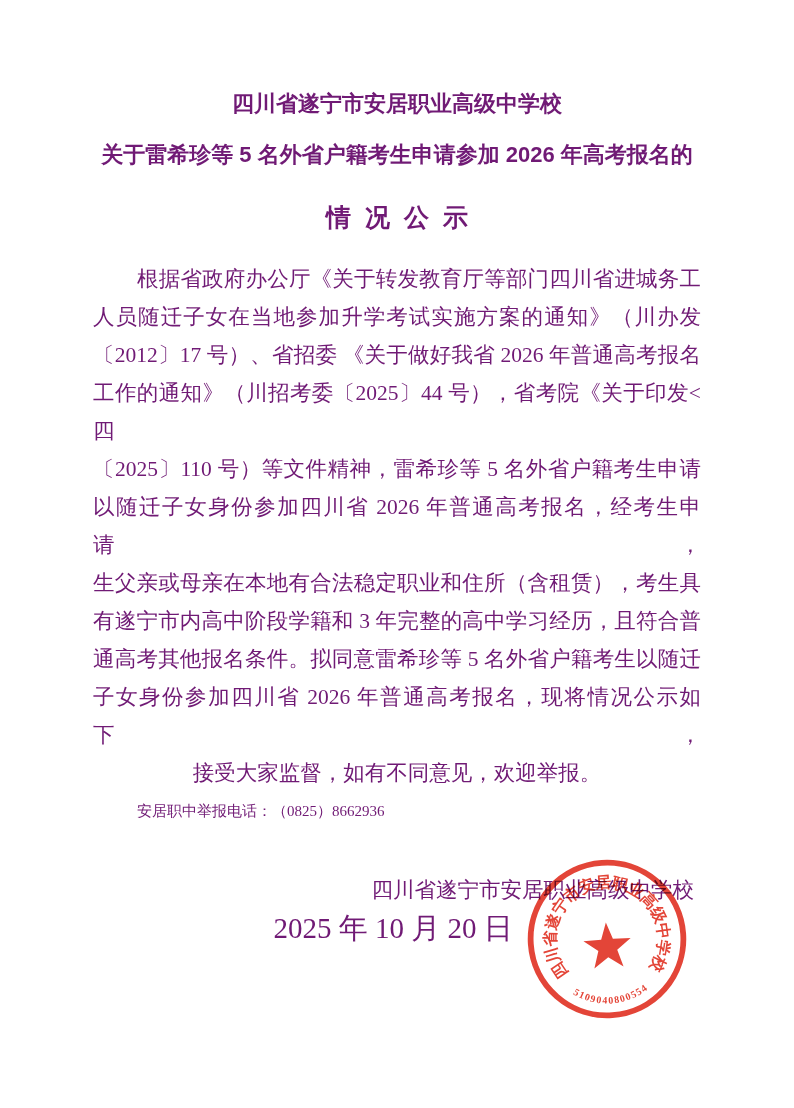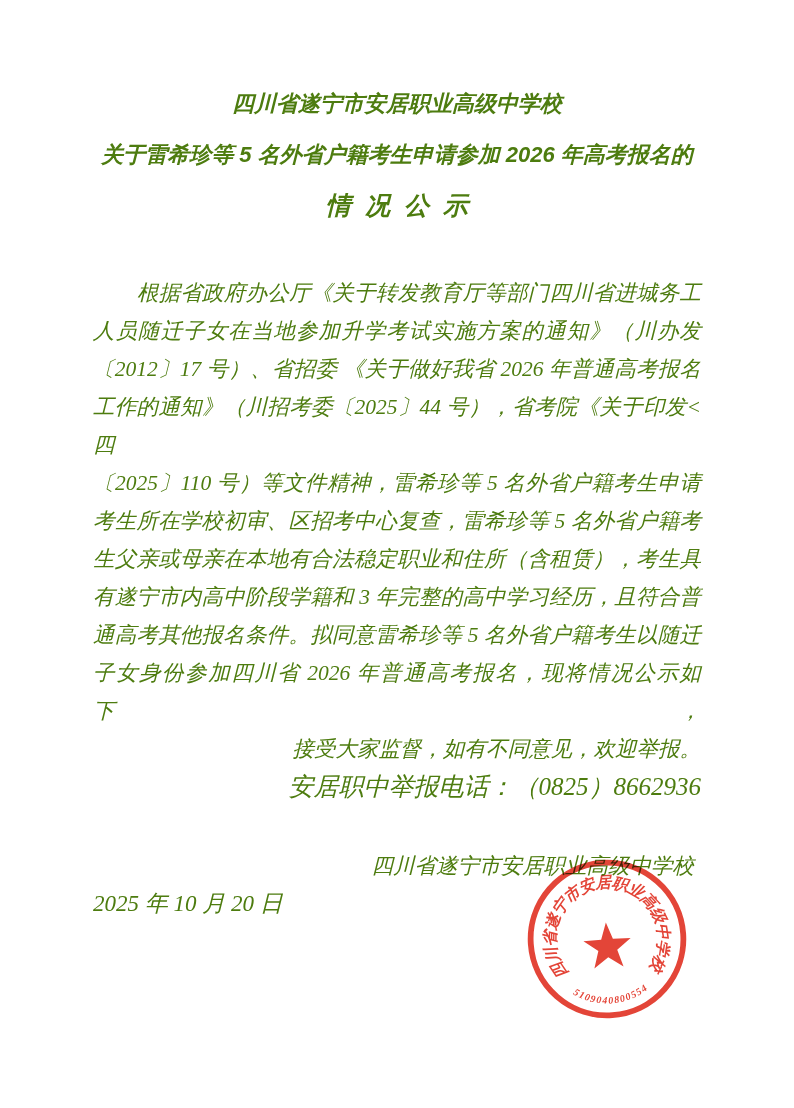--- a/index.html
+++ b/index.html
@@ -9,66 +9,64 @@
   }
   .page {
     position: relative;
     width: 794px;
     height: 1108px;
     margin: 0 auto;
     background: #ffffff;
     box-sizing: border-box;
     padding: 91px 93px 0 93px;
     font-family: "Liberation Serif", "DejaVu Serif", serif;
-    color: #4d7c0f;
+    color: #701a75;
     overflow: hidden;
-    font-style: italic;
   }
   .title {
     text-align: center;
     font-weight: bold;
     font-family: "Liberation Sans", "DejaVu Sans", sans-serif;
     font-size: 22px;
     line-height: 26px;
     margin: 0;
   }
   .title-org     { margin-bottom: 25px; }
-  .title-subject { margin-bottom: 24px; }
+  .title-subject { margin-bottom: 36px; }
   .title-type    { font-size: 25px; word-spacing: 7px; }
 
   .body-lines {
-    margin-top: 56px;
+    margin-top: 30px;
     font-size: 21.5px;
     line-height: 38px;
   }
   .body-lines > div {
     text-align: justify;
     text-align-last: justify;
   }
   .body-lines > div:first-child { text-indent: 44px; }
-  .body-lines > div:last-child  { text-align: right; text-align-last: auto; }
+  .body-lines > div:last-child  { text-align: center; text-align-last: auto; }
 
   .hotlines {
-    font-size: 25px;
+    font-size: 15px;
     line-height: 38px;
-    text-align: right;
   }
   .hotlines > div { text-indent: 44px; }
 
   .sig-org {
     margin-top: 41px;
     font-size: 21.5px;
     line-height: 38px;
     text-align: right;
     padding-right: 7px;
   }
   .sig-date {
-    font-size: 23px;
+    font-size: 29px;
     line-height: 38px;
-    text-align: left;
+    text-align: center;
     padding-right: 8px;
   }
 
   .seal {
     position: absolute;
     left: 524px;
     top: 856px;
     width: 166px;
     height: 166px;
     transform: rotate(-4deg);
@@ -104,21 +102,21 @@
   <h2 class="title title-subject">关于雷希珍等 5 名外省户籍考生申请参加 2026 年高考报名的</h2>
 
   <h3 class="title title-type">情 况 公 示</h3>
 
   <div class="body-lines">
       <div>根据省政府办公厅《关于转发教育厅等部门四川省进城务工</div>
       <div>人员随迁子女在当地参加升学考试实施方案的通知》（川办发</div>
       <div>〔2012〕17 号）、省招委 《关于做好我省 2026 年普通高考报名</div>
       <div>工作的通知》（川招考委〔2025〕44 号），省考院《关于印发&lt;四</div>
       <div>〔2025〕110 号）等文件精神，雷希珍等 5 名外省户籍考生申请</div>
-      <div>考生所在学校初审、区招考中心复查，雷希珍等 5 名外省户籍考</div>
+      <div>以随迁子女身份参加四川省 2026 年普通高考报名，经考生申请，</div>
       <div>生父亲或母亲在本地有合法稳定职业和住所（含租赁），考生具</div>
       <div>有遂宁市内高中阶段学籍和 3 年完整的高中学习经历，且符合普</div>
       <div>通高考其他报名条件。拟同意雷希珍等 5 名外省户籍考生以随迁</div>
       <div>子女身份参加四川省 2026 年普通高考报名，现将情况公示如下，</div>
       <div>接受大家监督，如有不同意见，欢迎举报。</div>
     </div>
 
   <div class="hotlines">
       <div>安居职中举报电话：（0825）8662936</div>
     </div>

